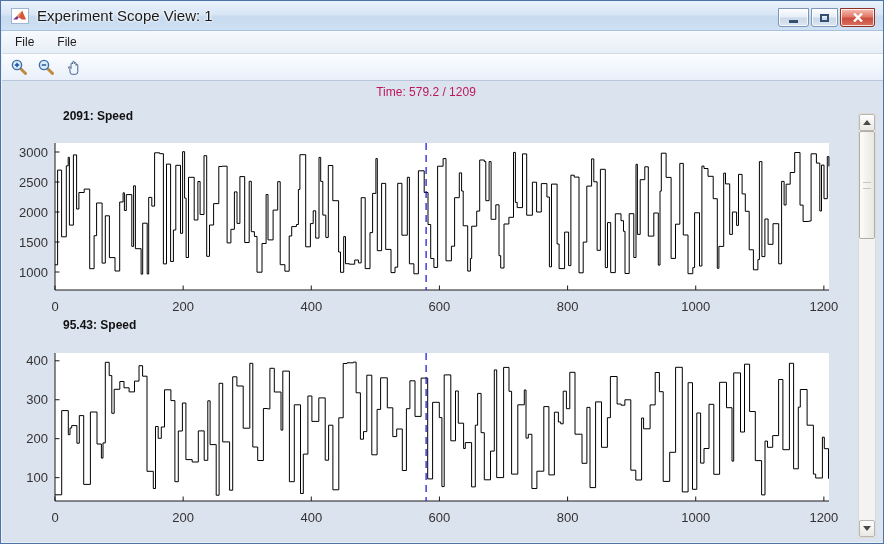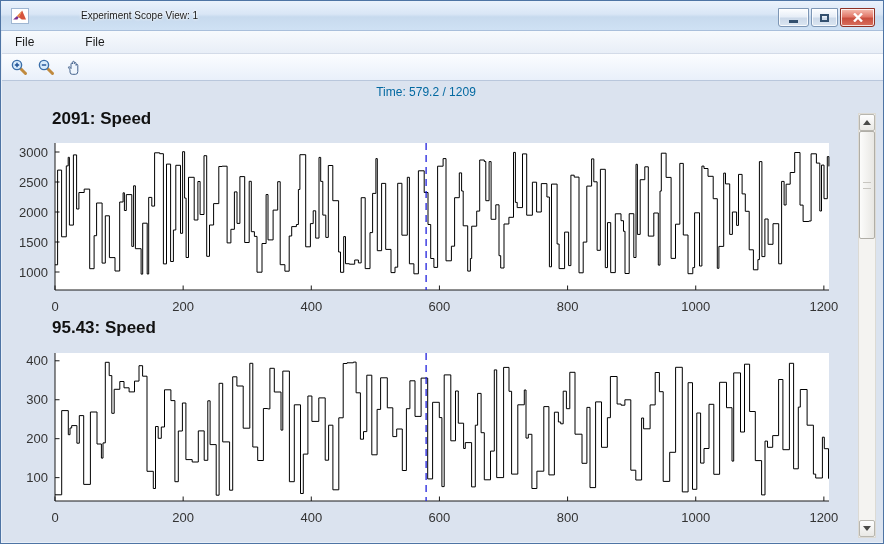--- a/index.html
+++ b/index.html
@@ -7,49 +7,49 @@
   .window { position:relative; width:884px; height:544px; background:#dbe3ef;
     border:1px solid #4e74a4; overflow:hidden;
     box-shadow: inset 0 0 0 1px rgba(255,255,255,.65), inset 0 0 0 3px #bcd2ea; }
 
   
   .titlebar { position:absolute; left:0; top:0; width:100%; height:30px;
     background:linear-gradient(180deg,#eaf2fc 0%,#d9e6f6 45%,#c7daee 55%,#cfe1f4 100%);
     border-bottom:1px solid #a9bfdb; display:flex; align-items:center; }
   .app-icon { width:18px; height:16px; margin:0 8px 0 10px; background:#fff;
     border:1px solid #9fb6d2; display:flex; align-items:center; justify-content:center; }
-  .title-text { font-size:10px; color:#1a1a1a; text-shadow:0 0 3px #fff, 0 0 3px #fff;margin-left:44px; }
+  .title-text { font-size:15px; color:#1a1a1a; text-shadow:0 0 3px #fff, 0 0 3px #fff; }
   .winbtns { position:absolute; right:8px; top:7px; display:flex; gap:2px; }
   .wbtn { height:19px; border:1px solid #7d96b5; border-radius:0 0 3px 3px;
     background:linear-gradient(180deg,#fdfeff 0%,#e7eef7 45%,#ccd9e9 55%,#dbe6f2 100%);
     display:flex; align-items:center; justify-content:center; box-shadow: inset 0 0 0 1px rgba(255,255,255,.8); }
   .wbtn.min { width:31px; } .wbtn.max { width:27px; }
   .wbtn.close { width:35px; border-color:#8e3125;
     background:linear-gradient(180deg,#f6bfb2 0%,#e2796a 45%,#c94f3f 55%,#d9705d 100%); }
   .glyph-min { width:9px; height:3px; background:#33506f; margin-top:7px; }
   .glyph-max { width:9px; height:8px; border:2px solid #33506f; background:transparent; }
 
   
   .menubar { position:absolute; left:1px; top:30px; width:882px; height:23px;
     background:linear-gradient(180deg,#f7fafd,#e8eef7); border-bottom:1px solid #d3dbe8;
-    display:flex; align-items:center;gap:28px; }
+    display:flex; align-items:center; }
   .menu-item { font-size:12px; color:#1c1c1c; padding:3px 10px 4px 10px; margin-left:3px; cursor:default; }
 
   
   .toolbar { position:absolute; left:1px; top:53px; width:882px; height:27px;
     background:linear-gradient(180deg,#fbfdff,#e9f0fa); border-bottom:1px solid #b9c7dc;
     display:flex; align-items:center; padding-left:6px; gap:4px; }
   .tool-btn { width:23px; height:22px; display:flex; align-items:center; justify-content:center;
     border:1px solid transparent; border-radius:2px; }
 
   
   .main { position:absolute; left:1px; top:80px; width:882px; height:461px; background:#dbe3ef; }
   .time-label { position:absolute; left:0; top:4px; width:848px; text-align:center;
-    font-size:12px; color:#0369a1; }
-  .chart-title { position:absolute; left:50px; font-size:17px; font-weight:bold; color:#111; }
+    font-size:12px; color:#be185d; }
+  .chart-title { position:absolute; left:61px; font-size:12px; font-weight:bold; color:#111; }
   .chart-title.t1 { top:28px; }
   .chart-title.t2 { top:237px; }
   #plots { position:absolute; left:0; top:0; width:882px; height:461px; }
 
   
   .scrollbar { position:absolute; left:856px; top:32px; width:18px; height:425px;
     background:#f4f3f1; border:1px solid #dcdad4; }
   .sb-btn { position:absolute; left:0; width:16px; height:17px;
     background:linear-gradient(180deg,#fefefe,#e9e8e5); border:1px solid #b8b6af; border-radius:2px;
     display:flex; align-items:center; justify-content:center; }

